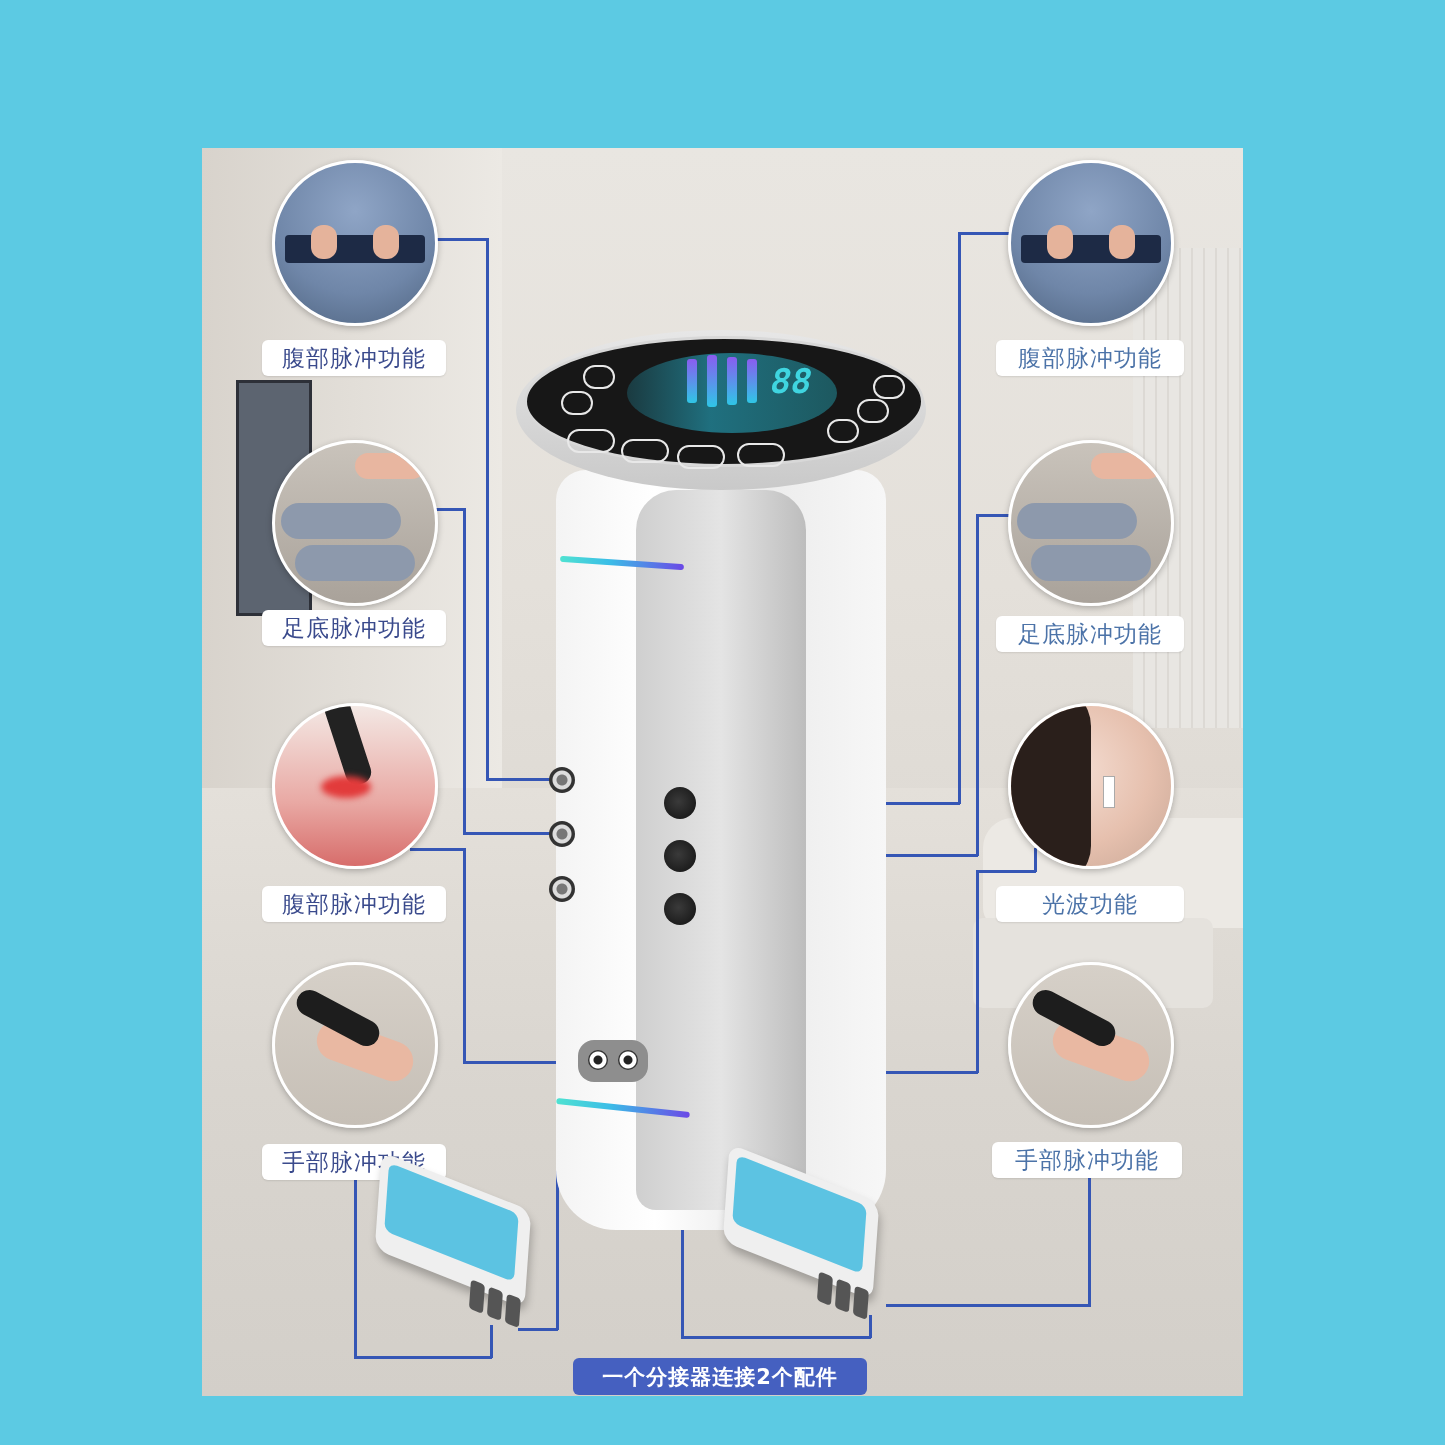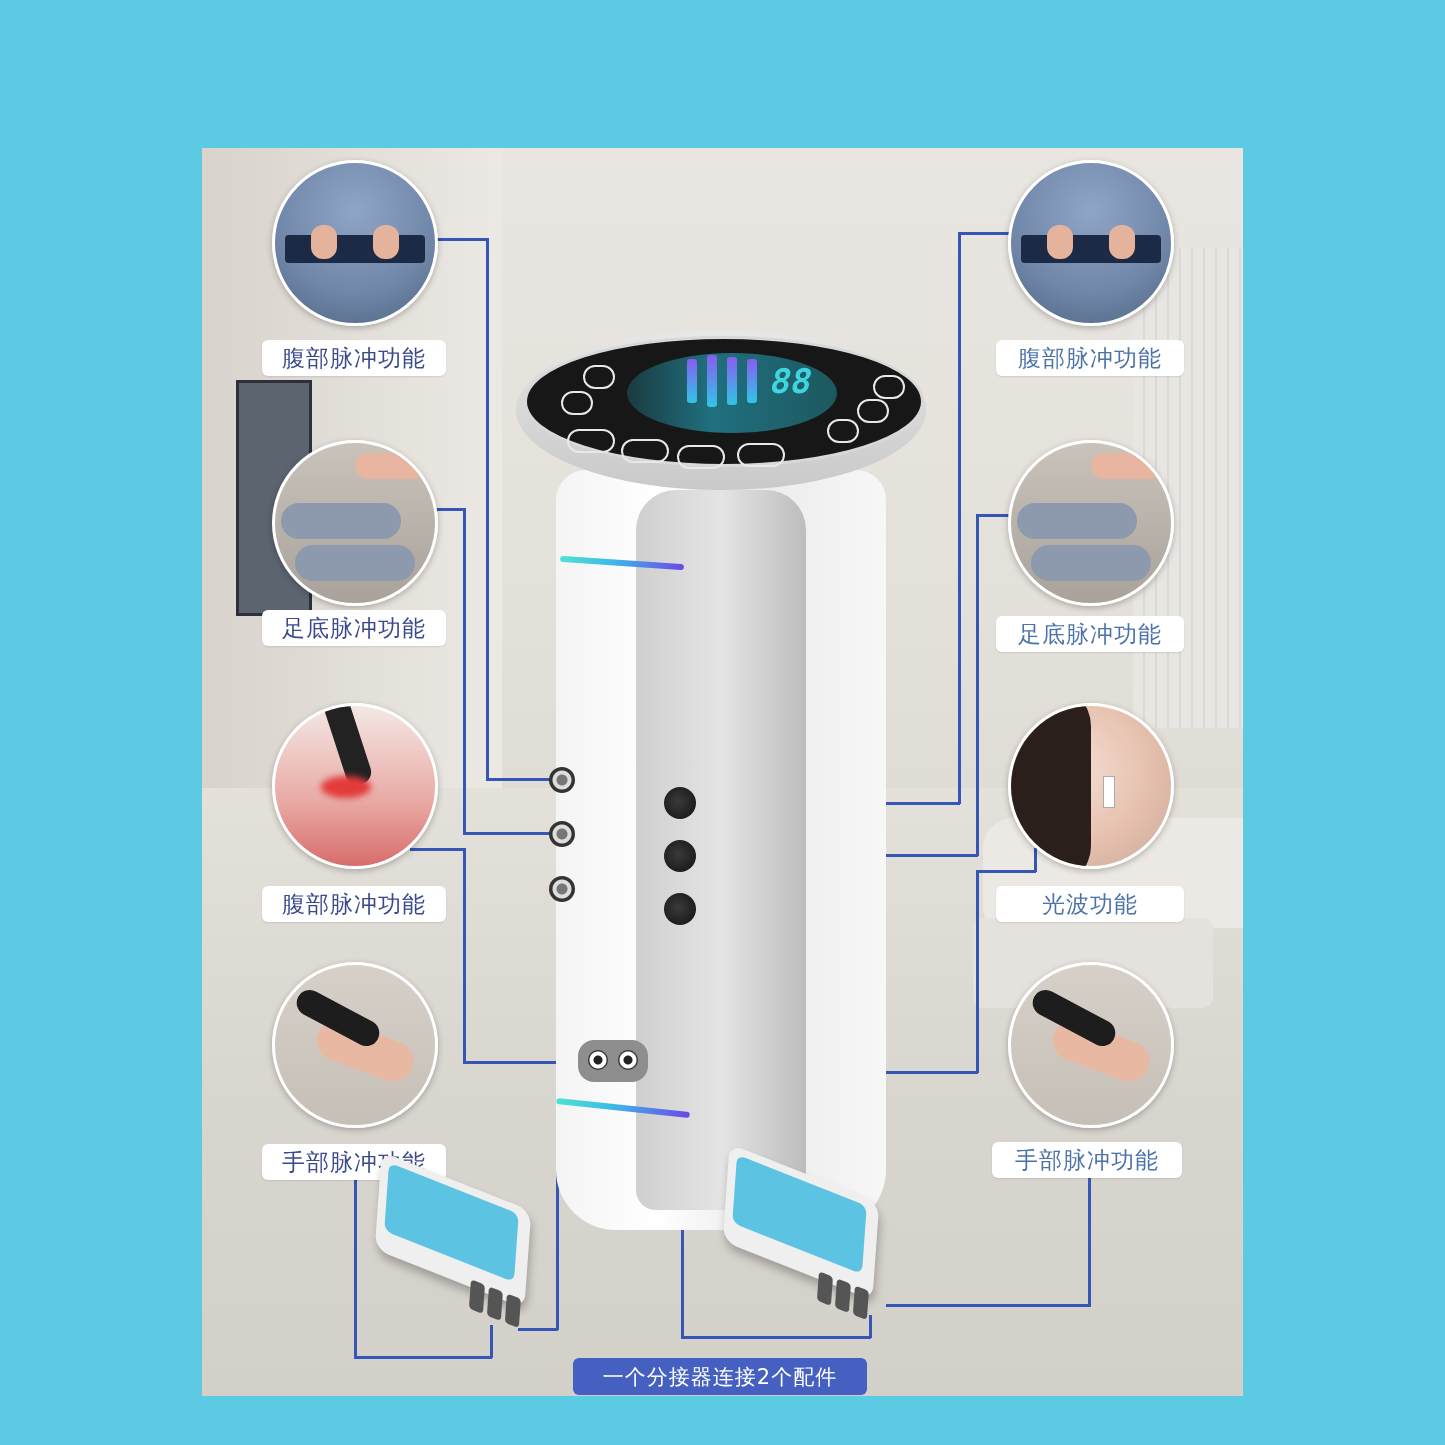--- a/index.html
+++ b/index.html
@@ -46,21 +46,21 @@
   .ring{position:absolute;height:6px;border-radius:3px;background:linear-gradient(90deg,#4fe2d1,#3bbde7 40%,#6b48e6);}
   .port{position:absolute;width:26px;height:26px;border-radius:50%;}
   .port.silver{background:radial-gradient(circle,#777 0 5px,#ddd 6px 9px,#333 10px 13px);}
   .port.black{background:radial-gradient(circle at 45% 45%,#3a3a3a,#111);width:32px;height:32px;}
   .dual{position:absolute;left:578px;top:1040px;width:70px;height:42px;background:#8e8e8e;border-radius:16px;}
   .dual .h{position:absolute;top:10px;width:20px;height:20px;border-radius:50%;background:radial-gradient(circle,#222 0 4px,#fff 5px 8px,#333 9px);}
   .remote{position:absolute;width:150px;height:100px;background:#efefef;border-radius:14px;transform:skewY(18deg) rotate(4deg);box-shadow:2px 6px 8px rgba(0,0,0,.25);}
   .remote .face{position:absolute;left:8px;top:8px;width:130px;height:70px;background:#5cc3e2;border-radius:8px;}
   .remote .pin{position:absolute;bottom:-22px;width:14px;height:30px;background:#555;border-radius:4px;}
   .banner{position:absolute;left:573px;top:1358px;width:294px;height:37px;background:#4560c0;border-radius:6px;
-    color:#fff;font-size:21px;display:flex;align-items:center;justify-content:center;letter-spacing:1px;}
+    color:#fff;font-size:21px;display:flex;align-items:center;justify-content:center;letter-spacing:1px;font-weight:bold;}
 </style>
 </head>
 <body>
 
 <div class="panel">
   <div class="wall-l"></div>
   <div class="tv"></div>
   <div class="floor"></div>
   <div class="curtain"></div>
   <div class="sofa"></div>

